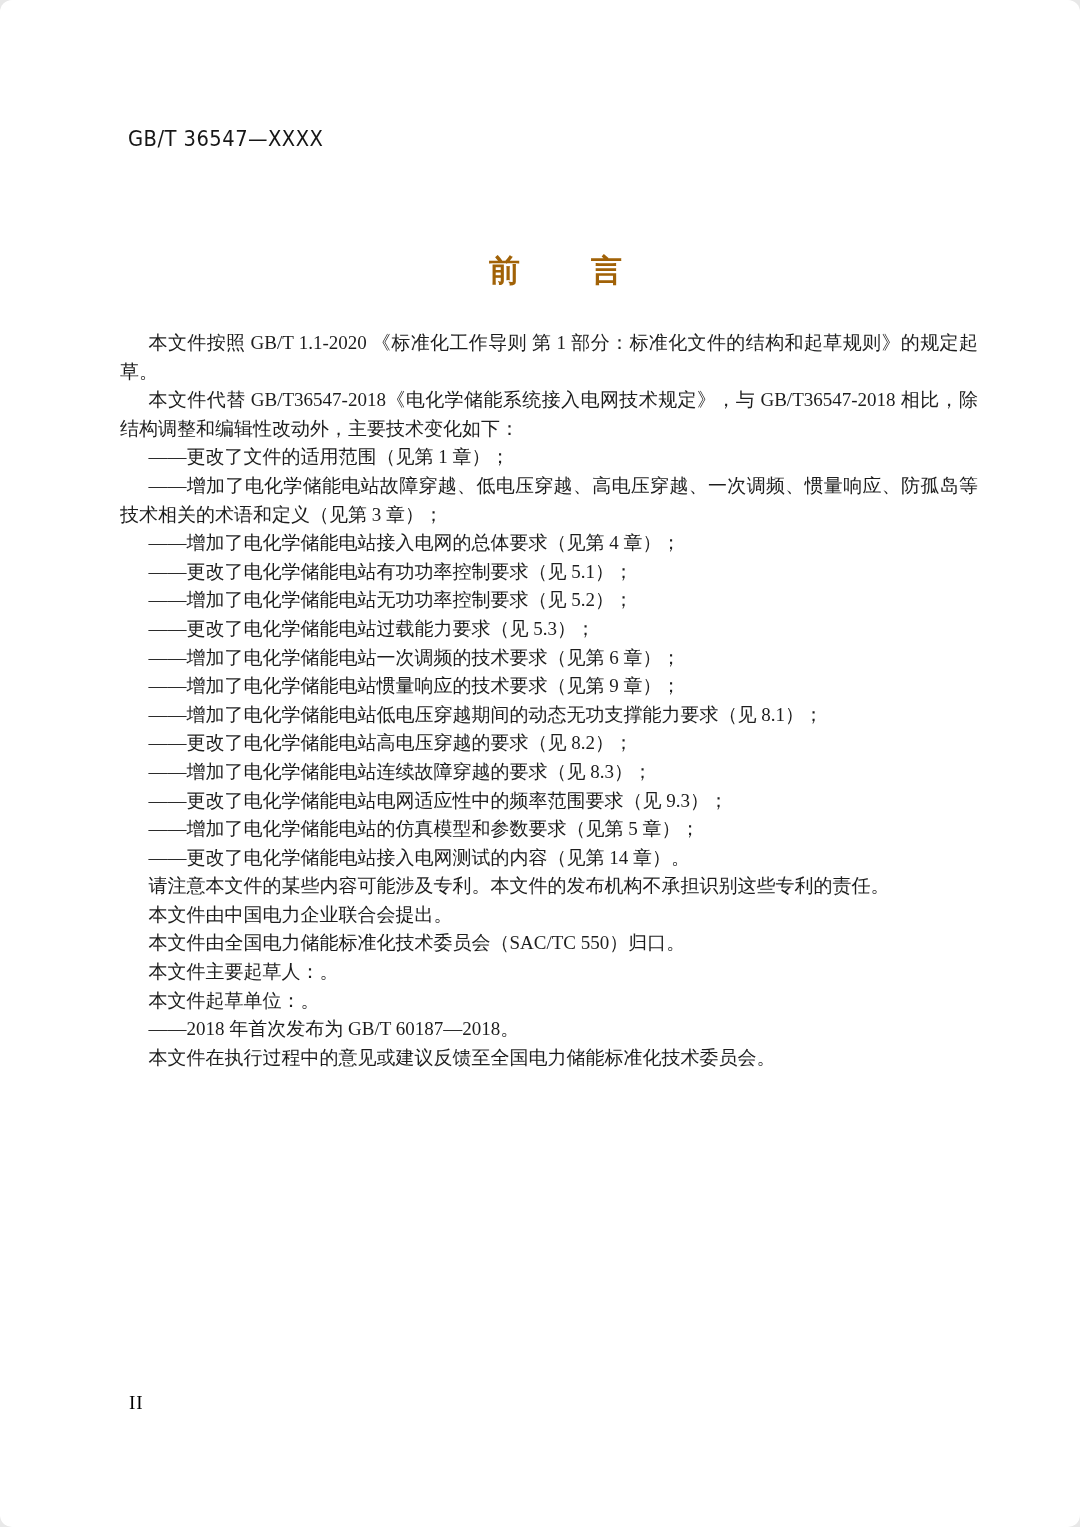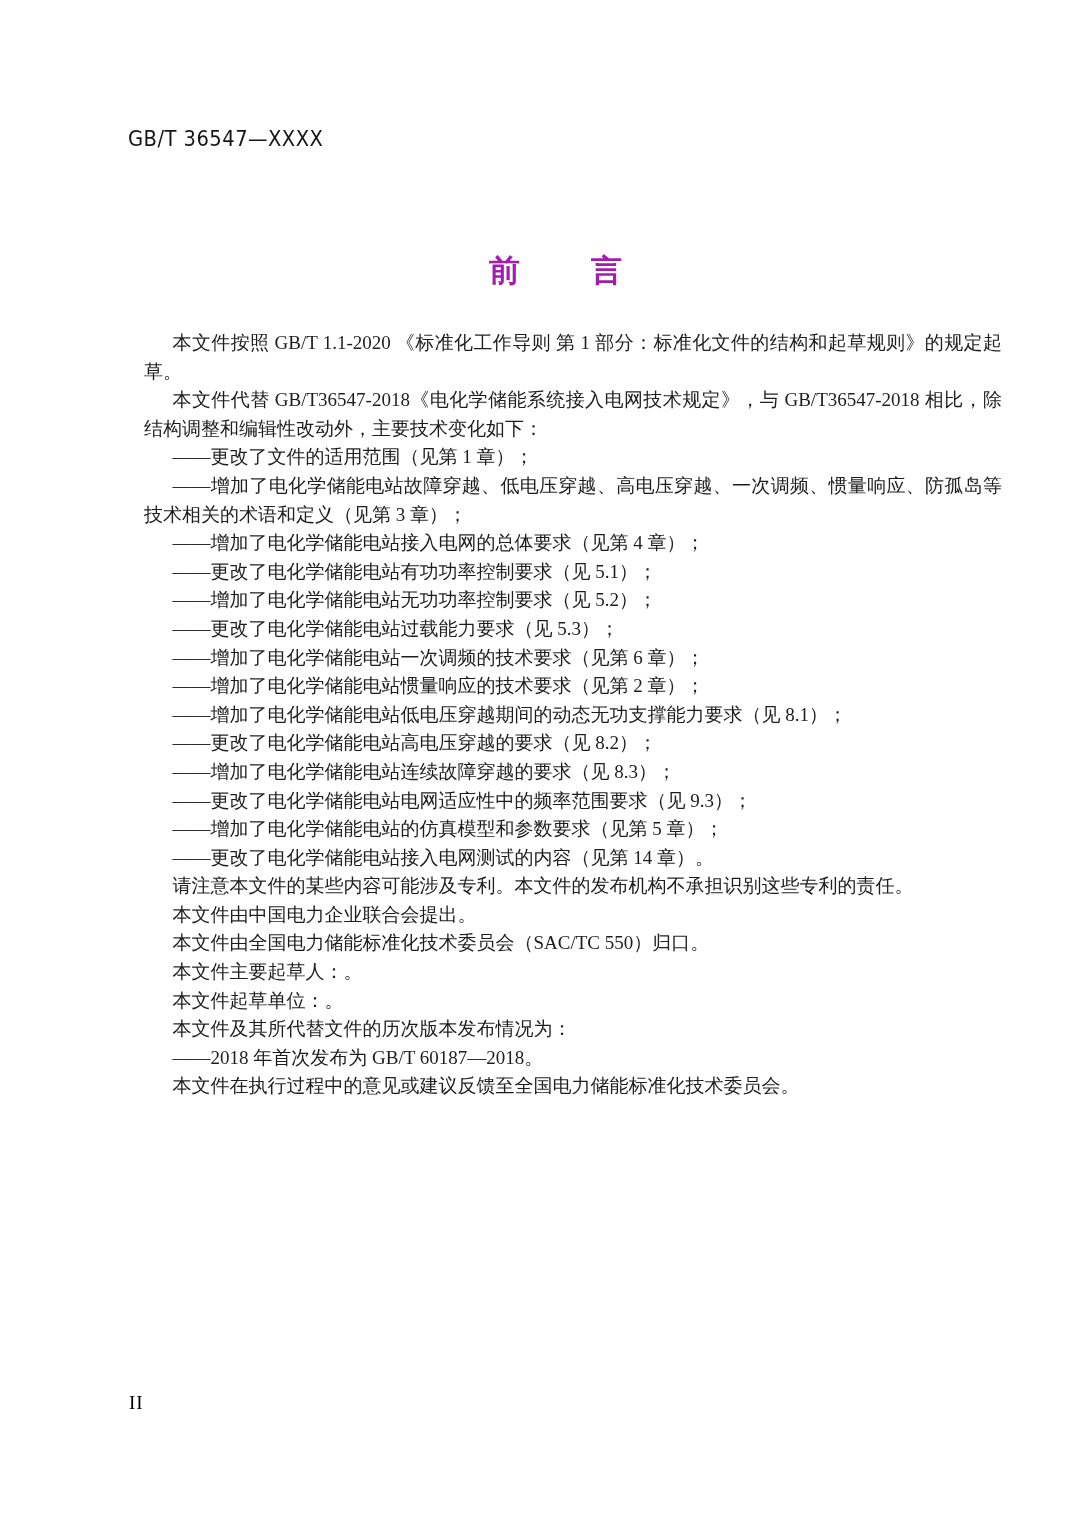--- a/index.html
+++ b/index.html
@@ -9,20 +9,21 @@
   }
   .page {
     position: relative;
     width: 1080px;
     height: 1527px;
     margin: 0 auto;
     background: #ffffff;
     font-family: "Liberation Serif", "DejaVu Serif", serif;
     color: #1d1d1d;
     overflow: hidden;
+    border-radius: 12px;
   }
   .doc-code {
     position: absolute;
     left: 128px;
     top: 127px;
     font-family: "DejaVu Sans", "Liberation Sans", sans-serif;
     font-size: 21px;
     font-weight: 500;
     letter-spacing: 0.5px;
     color: #161616;
@@ -33,26 +34,26 @@
   .doc-title {
     position: absolute;
     left: 128px;
     top: 229px;
     width: 858px;
     text-align: center;
     font-family: "DejaVu Sans", "Liberation Sans", sans-serif;
     font-weight: 700;
     font-size: 31px;
     letter-spacing: 3px;
-    color: #a21caf;
+    color: #a16207;
     white-space: pre;
   }
   .content {
     position: absolute;
-    left: 144px;
+    left: 120px;
     top: 329px;
     width: 858px;
     font-size: 19px;
     line-height: 28.6px;
     text-align: justify;
     color: #1d1d1d;
   }
   .para {
     margin: 0;
     padding: 0;
@@ -79,32 +80,31 @@
   <div class="content">
     <p class="para">本文件按照 GB/T 1.1-2020 《标准化工作导则 第 1 部分：标准化文件的结构和起草规则》的规定起草。</p>
     <p class="para">本文件代替 GB/T36547-2018《电化学储能系统接入电网技术规定》，与 GB/T36547-2018 相比，除结构调整和编辑性改动外，主要技术变化如下：</p>
     <p class="para">——更改了文件的适用范围（见第 1 章）；</p>
     <p class="para">——增加了电化学储能电站故障穿越、低电压穿越、高电压穿越、一次调频、惯量响应、防孤岛等技术相关的术语和定义（见第 3 章）；</p>
     <p class="para">——增加了电化学储能电站接入电网的总体要求（见第 4 章）；</p>
     <p class="para">——更改了电化学储能电站有功功率控制要求（见 5.1）；</p>
     <p class="para">——增加了电化学储能电站无功功率控制要求（见 5.2）；</p>
     <p class="para">——更改了电化学储能电站过载能力要求（见 5.3）；</p>
     <p class="para">——增加了电化学储能电站一次调频的技术要求（见第 6 章）；</p>
-    <p class="para">——增加了电化学储能电站惯量响应的技术要求（见第 2 章）；</p>
+    <p class="para">——增加了电化学储能电站惯量响应的技术要求（见第 9 章）；</p>
     <p class="para">——增加了电化学储能电站低电压穿越期间的动态无功支撑能力要求（见 8.1）；</p>
     <p class="para">——更改了电化学储能电站高电压穿越的要求（见 8.2）；</p>
     <p class="para">——增加了电化学储能电站连续故障穿越的要求（见 8.3）；</p>
     <p class="para">——更改了电化学储能电站电网适应性中的频率范围要求（见 9.3）；</p>
     <p class="para">——增加了电化学储能电站的仿真模型和参数要求（见第 5 章）；</p>
     <p class="para">——更改了电化学储能电站接入电网测试的内容（见第 14 章）。</p>
     <p class="para">请注意本文件的某些内容可能涉及专利。本文件的发布机构不承担识别这些专利的责任。</p>
     <p class="para">本文件由中国电力企业联合会提出。</p>
     <p class="para">本文件由全国电力储能标准化技术委员会（SAC/TC 550）归口。</p>
     <p class="para">本文件主要起草人：。</p>
     <p class="para">本文件起草单位：。</p>
-    <p class="para">本文件及其所代替文件的历次版本发布情况为：</p>
     <p class="para">——2018 年首次发布为 GB/T 60187—2018。</p>
     <p class="para">本文件在执行过程中的意见或建议反馈至全国电力储能标准化技术委员会。</p>
   </div>
 
   <div class="page-number">II</div>
 
 </div>
 
 </body></html>

